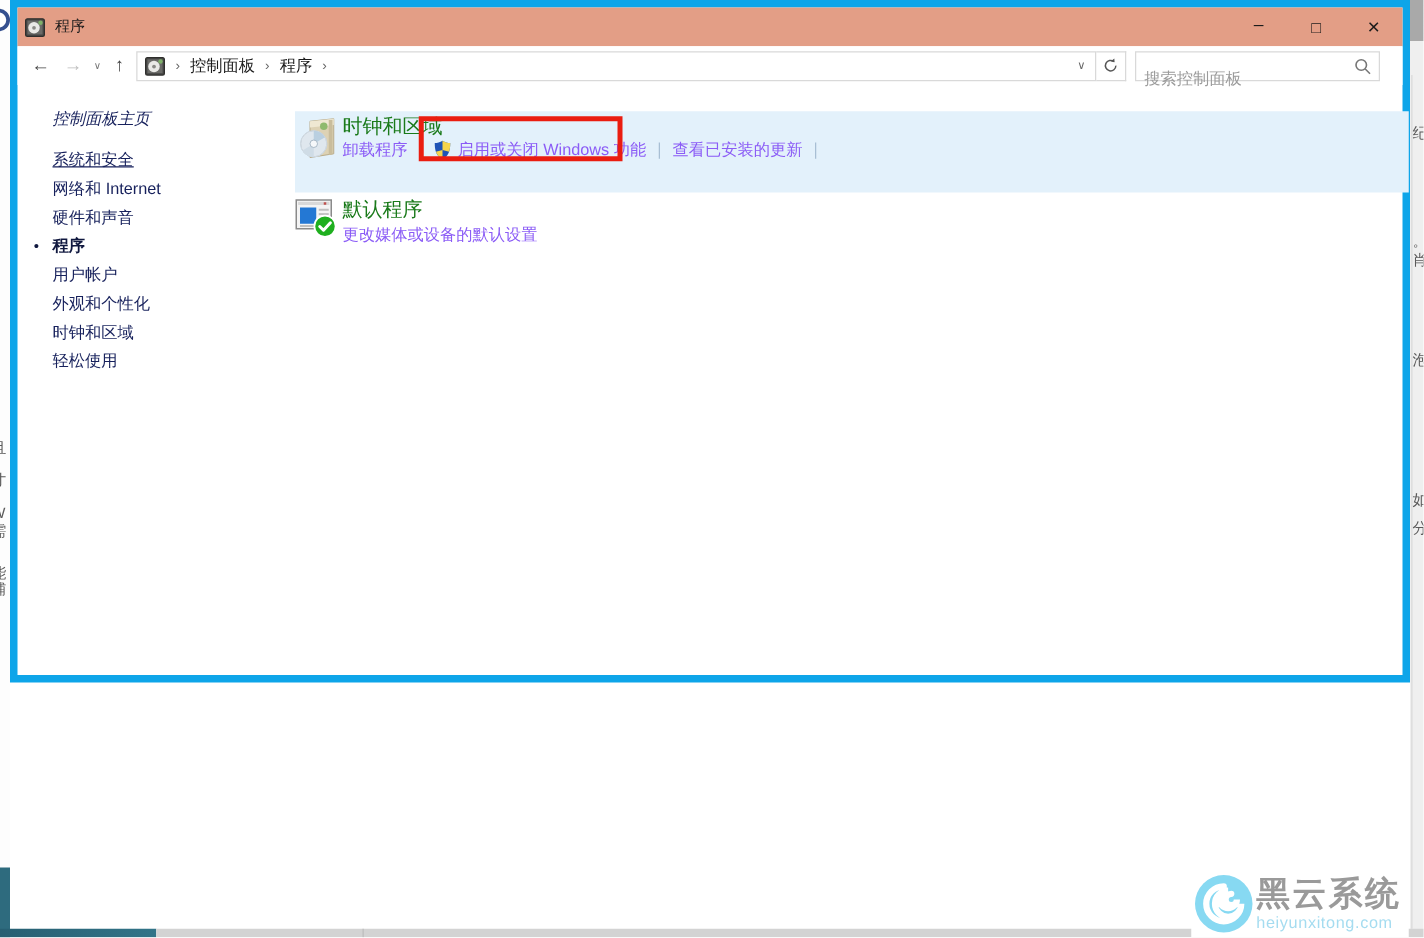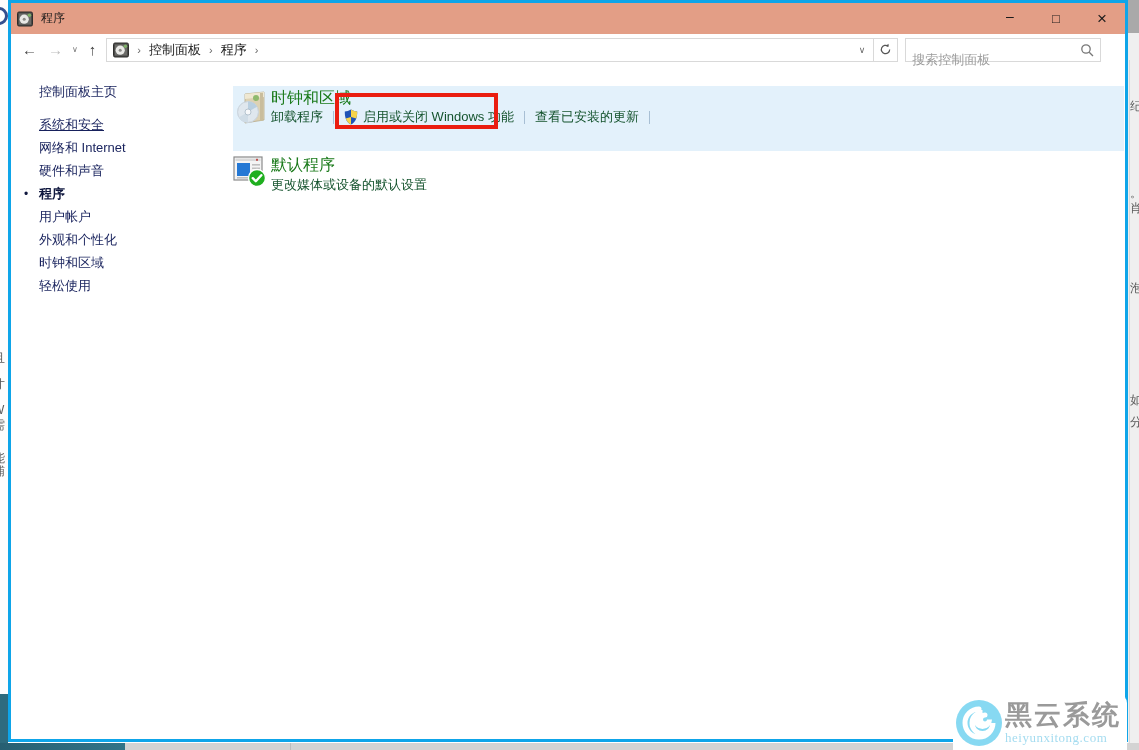--- a/index.html
+++ b/index.html
@@ -13,21 +13,21 @@
   .bg-left-circle { position:absolute; left:-10px; top:7px; width:18px; height:18px; border-radius:50%; border:3px solid #35508f; background:#fff; z-index:3;}
   .bg-left-teal { position:absolute; left:0; top:694px; width:8px; height:56px; background:#2e6b7e; }
   .bg-right { position:absolute; left:1128px; top:0; width:11px; height:750px; background:linear-gradient(#a9a9a9 0 33px, #efefef 33px 100%); overflow:hidden; z-index:0; }
   .bg-right .frag { position:absolute; left:2px; width:14px; font-size:12px; color:#5a5a5a; white-space:nowrap; overflow:hidden; }
   .bg-right-line { position:absolute; left:1129px; top:60px; width:1px; height:683px; background:#d9d9d9; }
   .bg-bottom-teal { position:absolute; left:0; top:743px; width:125px; height:7px; background:linear-gradient(90deg,#275f72,#327488); }
   .bg-bottom-gray { position:absolute; left:125px; top:743px; width:1014px; height:7px; background:#d3d3d3; }
   .bg-bottom-seam { position:absolute; left:290px; top:743px; width:1px; height:7px; background:#bdbdbd; }
 
   
-  .window { position:absolute; left:8px; top:0; width:1120px; height:742px; background:#fff; border:3px solid #0ea5e9; z-index:1; }
+  .window { position:absolute; left:8px; top:0; width:1120px; height:546px; background:#fff; border:6px solid #0ea5e9; z-index:1; }
 
   .titlebar { position:absolute; left:0; top:0; width:100%; height:31px; background:#e39e86; display:flex; align-items:center; }
   .title-icon { width:16px; height:16px; margin-left:6px; flex:0 0 auto; }
   .title-text { margin-left:8px; font-size:12px; color:#1b1b1b; }
   .win-controls { position:absolute; right:0; top:0; height:31px; display:flex; }
   .win-btn { width:46px; height:31px; display:flex; align-items:center; justify-content:center; color:#1b1b1b; cursor:default; }
   .win-btn.min { font-size:14px; padding-bottom:6px; }
   .win-btn.max { font-size:13px; }
   .win-btn.close { font-size:17px; }
 
@@ -52,31 +52,31 @@
   .side-item { position:absolute; left:28px; font-size:13px; color:#17215c; white-space:nowrap; cursor:pointer; }
   .side-item.active { font-weight:bold; color:#10183f; }
   .side-bullet { position:absolute; left:13px; top:184px; font-size:12px; color:#10183f; }
 
   
   .hover-row { position:absolute; left:222px; top:83px; width:891px; height:65px; background:#e3f1fb; }
   .section-icon1 { position:absolute; left:225px; top:88px; width:32px; height:36px; }
   .section-icon2 { position:absolute; left:222px; top:153px; width:34px; height:32px; }
   .sec-title { position:absolute; left:260px; font-size:16px; color:#1a7a1a; white-space:nowrap; cursor:pointer; }
   .links-row { position:absolute; left:260px; height:18px; display:flex; align-items:center; font-size:13px; white-space:nowrap; }
-  .tlink { color:#14532d; cursor:pointer; text-decoration:none; }
+  .tlink { color:#8b5cf6; cursor:pointer; text-decoration:none; }
   .tlink.hovered { }
   .sep { width:1px; height:13px; background:#a8bfd4; margin:0 10px; }
   .shield-wrap { width:14px; height:16px; margin-right:5px; flex:0 0 auto; }
 
   .red-box { position:absolute; left:335px; top:93px; width:163px; height:36px; border:4px solid #ea1d10; z-index:6; pointer-events:none; }
 
   
   .watermark { position:absolute; right:12px; bottom:0; height:55px; display:flex; align-items:center; background:#fff; border-radius:8px 8px 0 0; padding:2px 6px 2px 2px; z-index:8; }
   .wm-logo { width:48px; height:48px; flex:0 0 auto; }
-  .wm-texts { margin-left:2px; line-height:1;font-family:Liberation Serif, serif; }
+  .wm-texts { margin-left:2px; line-height:1; }
   .wm-title { font-size:27px; font-weight:bold; color:#9a9a9a; letter-spacing:2px; }
   .wm-url { font-size:13px; color:#a5dcf0; margin-top:2px; letter-spacing:0.5px; }
 </style>
 </head>
 <body>
 
 <div class="canvas">
 
   <div class="bg-left">
     <span class="frag" style="top:350px;">且</span>
@@ -157,21 +157,21 @@
         <input type="text" placeholder="搜索控制面板" style="">
         <span class="search-icon-wrap">
           <svg viewBox="0 0 14 14" width="14" height="14">
             <circle cx="6" cy="6" r="4.2" fill="none" stroke="#777" stroke-width="1.3"></circle>
             <line x1="9.2" y1="9.2" x2="13" y2="13" stroke="#777" stroke-width="1.3"></line>
           </svg>
         </span>
       </div>
     </div>
 
-    <span class="side-item" style="top:80px;">控制面板主页</span>
+    <span class="side-item" style="top:80px;font-style:italic;">控制面板主页</span>
     <span class="side-item" style="top:113px;text-decoration:underline;">系统和安全</span>
     <span class="side-item" style="top:136px;">网络和 Internet</span>
     <span class="side-item" style="top:159px;">硬件和声音</span>
     <span class="side-bullet">•</span>
     <span class="side-item active" style="top:182px;">程序</span>
     <span class="side-item" style="top:205px;">用户帐户</span>
     <span class="side-item" style="top:228px;">外观和个性化</span>
     <span class="side-item" style="top:251px;">时钟和区域</span>
     <span class="side-item" style="top:274px;">轻松使用</span>
 

